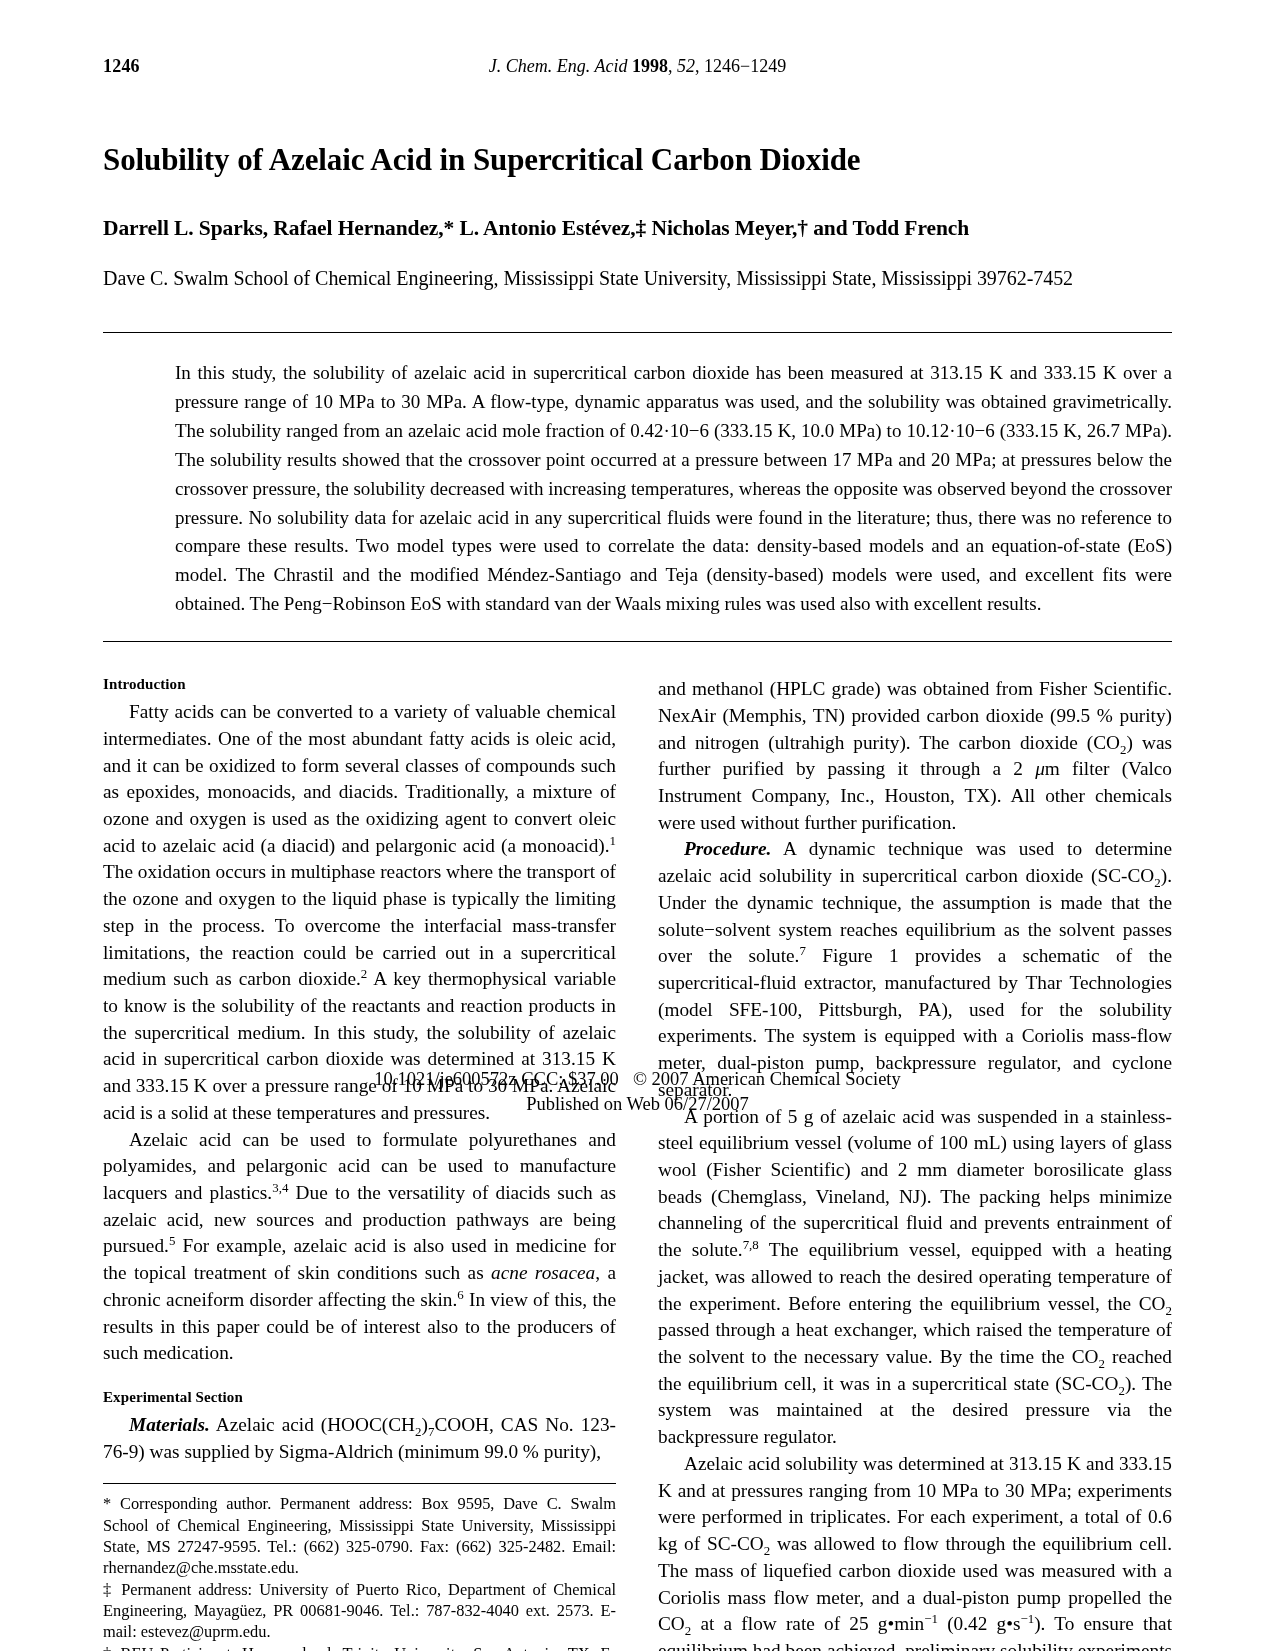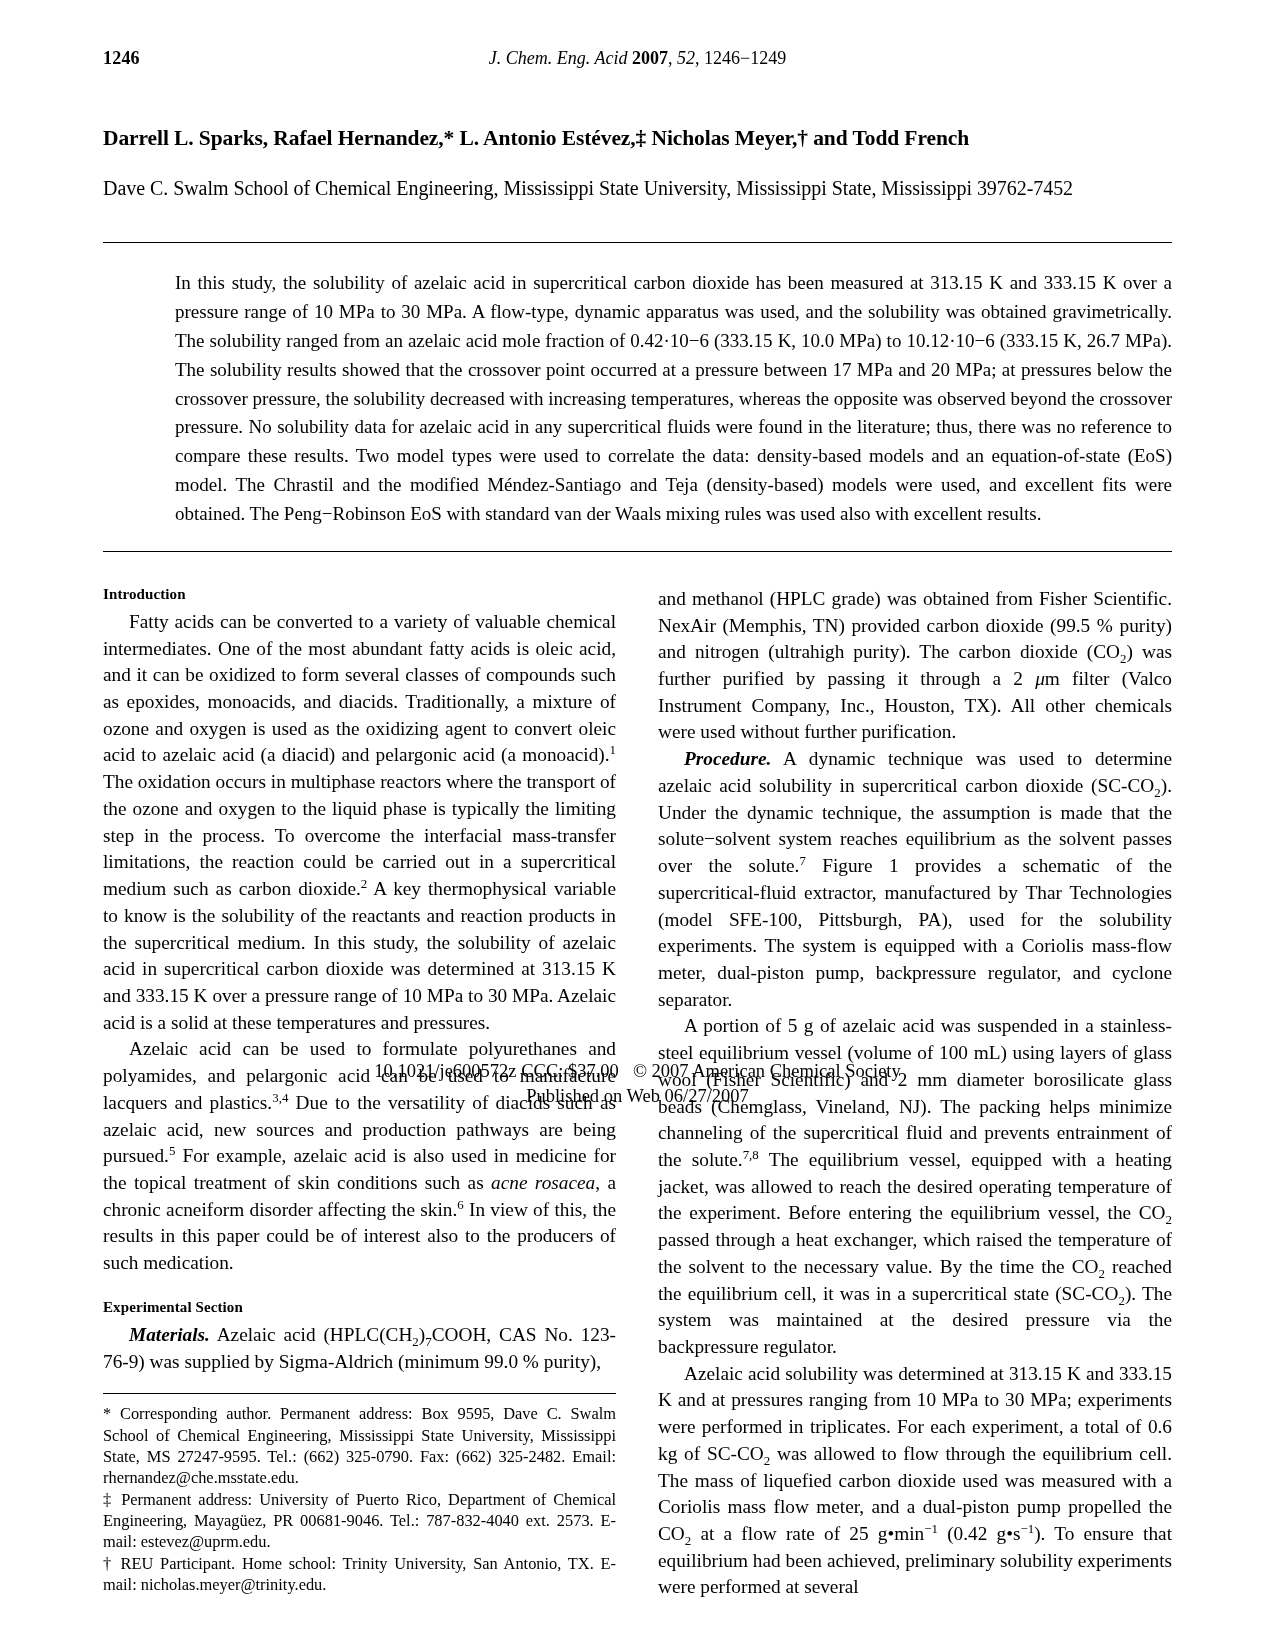--- a/index.html
+++ b/index.html
@@ -11,21 +11,21 @@
     width: 1275px;
     height: 1651px;
     font-family: "Liberation Serif", "DejaVu Serif", serif;
     color: #000000;
     position: relative;
     overflow: hidden;
   }
   .page {
     position: absolute;
     left: 103px;
-    top: 0;
+    top: 8px;
     width: 1069px;
     height: 1166px;
   }
 
   
   .runhead {
     position: relative;
     height: 40px;
     margin-top: 48px;
     font-size: 17.5px;
@@ -175,24 +175,25 @@
   }
 </style>
 </head>
 <body>
 
 <div class="page">
 
   <div class="runhead">
     <span class="folio">1246</span>
     <div class="journal-ref">
-      <span>J. Chem. Eng. Acid</span><span class="nonital"> </span><span class="yr">2007</span><span class="nonital">,</span> <span class="vol">52</span><span class="nonital">, 1246−1249</span>
+      <span>J. Chem. Eng. Acid</span><span class="nonital"> </span><span class="yr">1998</span><span class="nonital">,</span> <span class="vol">52</span><span class="nonital">, 1246−1249</span>
     </div>
   </div>
 
+  <h1 class="title">Solubility of Azelaic Acid in Supercritical Carbon Dioxide</h1>
   <div class="authors">Darrell L. Sparks, Rafael Hernandez,* L. Antonio Estévez,‡ Nicholas Meyer,† and Todd French</div>
   <div class="affiliation">Dave C. Swalm School of Chemical Engineering, Mississippi State University, Mississippi State, Mississippi 39762-7452</div>
 
   <div class="abstract-wrap">
     <hr class="rule">
     <div class="abstract">In this study, the solubility of azelaic acid in supercritical carbon dioxide has been measured at 313.15 K and 333.15 K over a pressure range of 10 MPa to 30 MPa. A flow-type, dynamic apparatus was used, and the solubility was obtained gravimetrically. The solubility ranged from an azelaic acid mole fraction of 0.42·10−6 (333.15 K, 10.0 MPa) to 10.12·10−6 (333.15 K, 26.7 MPa). The solubility results showed that the crossover point occurred at a pressure between 17 MPa and 20 MPa; at pressures below the crossover pressure, the solubility decreased with increasing temperatures, whereas the opposite was observed beyond the crossover pressure. No solubility data for azelaic acid in any supercritical fluids were found in the literature; thus, there was no reference to compare these results. Two model types were used to correlate the data:  density-based models and an equation-of-state (EoS) model. The Chrastil and the modified Méndez-Santiago and Teja (density-based) models were used, and excellent fits were obtained. The Peng−Robinson EoS with standard van der Waals mixing rules was used also with excellent results.</div>
     <hr class="rule">
   </div>
 
   <div class="columns">
@@ -200,21 +201,21 @@
     <div class="col left">
 
       <h2 class="section">Introduction</h2>
 
       <p class="body"><span>Fatty acids can be converted to a variety of valuable chemical intermediates. One of the most abundant fatty acids is oleic acid, and it can be oxidized to form several classes of compounds such as epoxides, monoacids, and diacids. Traditionally, a mixture of ozone and oxygen is used as the oxidizing agent to convert oleic acid to azelaic acid (a diacid) and pelargonic acid (a monoacid).</span><sup>1</sup><span> The oxidation occurs in multiphase reactors where the transport of the ozone and oxygen to the liquid phase is typically the limiting step in the process. To overcome the interfacial mass-transfer limitations, the reaction could be carried out in a supercritical medium such as carbon dioxide.</span><sup>2</sup><span> A key thermophysical variable to know is the solubility of the reactants and reaction products in the supercritical medium. In this study, the solubility of azelaic acid in supercritical carbon dioxide was determined at 313.15 K and 333.15 K over a pressure range of 10 MPa to 30 MPa. Azelaic acid is a solid at these temperatures and pressures.</span></p>
 
       <p class="body"><span>Azelaic acid can be used to formulate polyurethanes and polyamides, and pelargonic acid can be used to manufacture lacquers and plastics.</span><sup>3,4</sup><span> Due to the versatility of diacids such as azelaic acid, new sources and production pathways are being pursued.</span><sup>5</sup><span> For example, azelaic acid is also used in medicine for the topical treatment of skin conditions such as </span><em>acne rosacea</em><span>, a chronic acneiform disorder affecting the skin.</span><sup>6</sup><span> In view of this, the results in this paper could be of interest also to the producers of such medication.</span></p>
 
       <h2 class="section spaced">Experimental Section</h2>
 
-      <p class="body"><span class="runin">Materials.</span><span> Azelaic acid (HPLC(CH</span><sub>2</sub><span>)</span><sub>7</sub><span>COOH, CAS No. 123-76-9) was supplied by Sigma-Aldrich (minimum 99.0 % purity),</span></p>
+      <p class="body"><span class="runin">Materials.</span><span> Azelaic acid (HOOC(CH</span><sub>2</sub><span>)</span><sub>7</sub><span>COOH, CAS No. 123-76-9) was supplied by Sigma-Aldrich (minimum 99.0 % purity),</span></p>
 
       <div class="footnotes">
         <p>* Corresponding author. Permanent address:  Box 9595, Dave C. Swalm School of Chemical Engineering, Mississippi State University, Mississippi State, MS 27247-9595. Tel.:  (662) 325-0790. Fax:  (662) 325-2482. Email:  rhernandez@che.msstate.edu.</p>
         <p>‡ Permanent address:  University of Puerto Rico, Department of Chemical Engineering, Mayagüez, PR 00681-9046. Tel.:  787-832-4040 ext. 2573. E-mail:  estevez@uprm.edu.</p>
         <p>† REU Participant. Home school:  Trinity University, San Antonio, TX. E-mail:  nicholas.meyer@trinity.edu.</p>
       </div>
 
     </div>
 
     <div class="col right">

